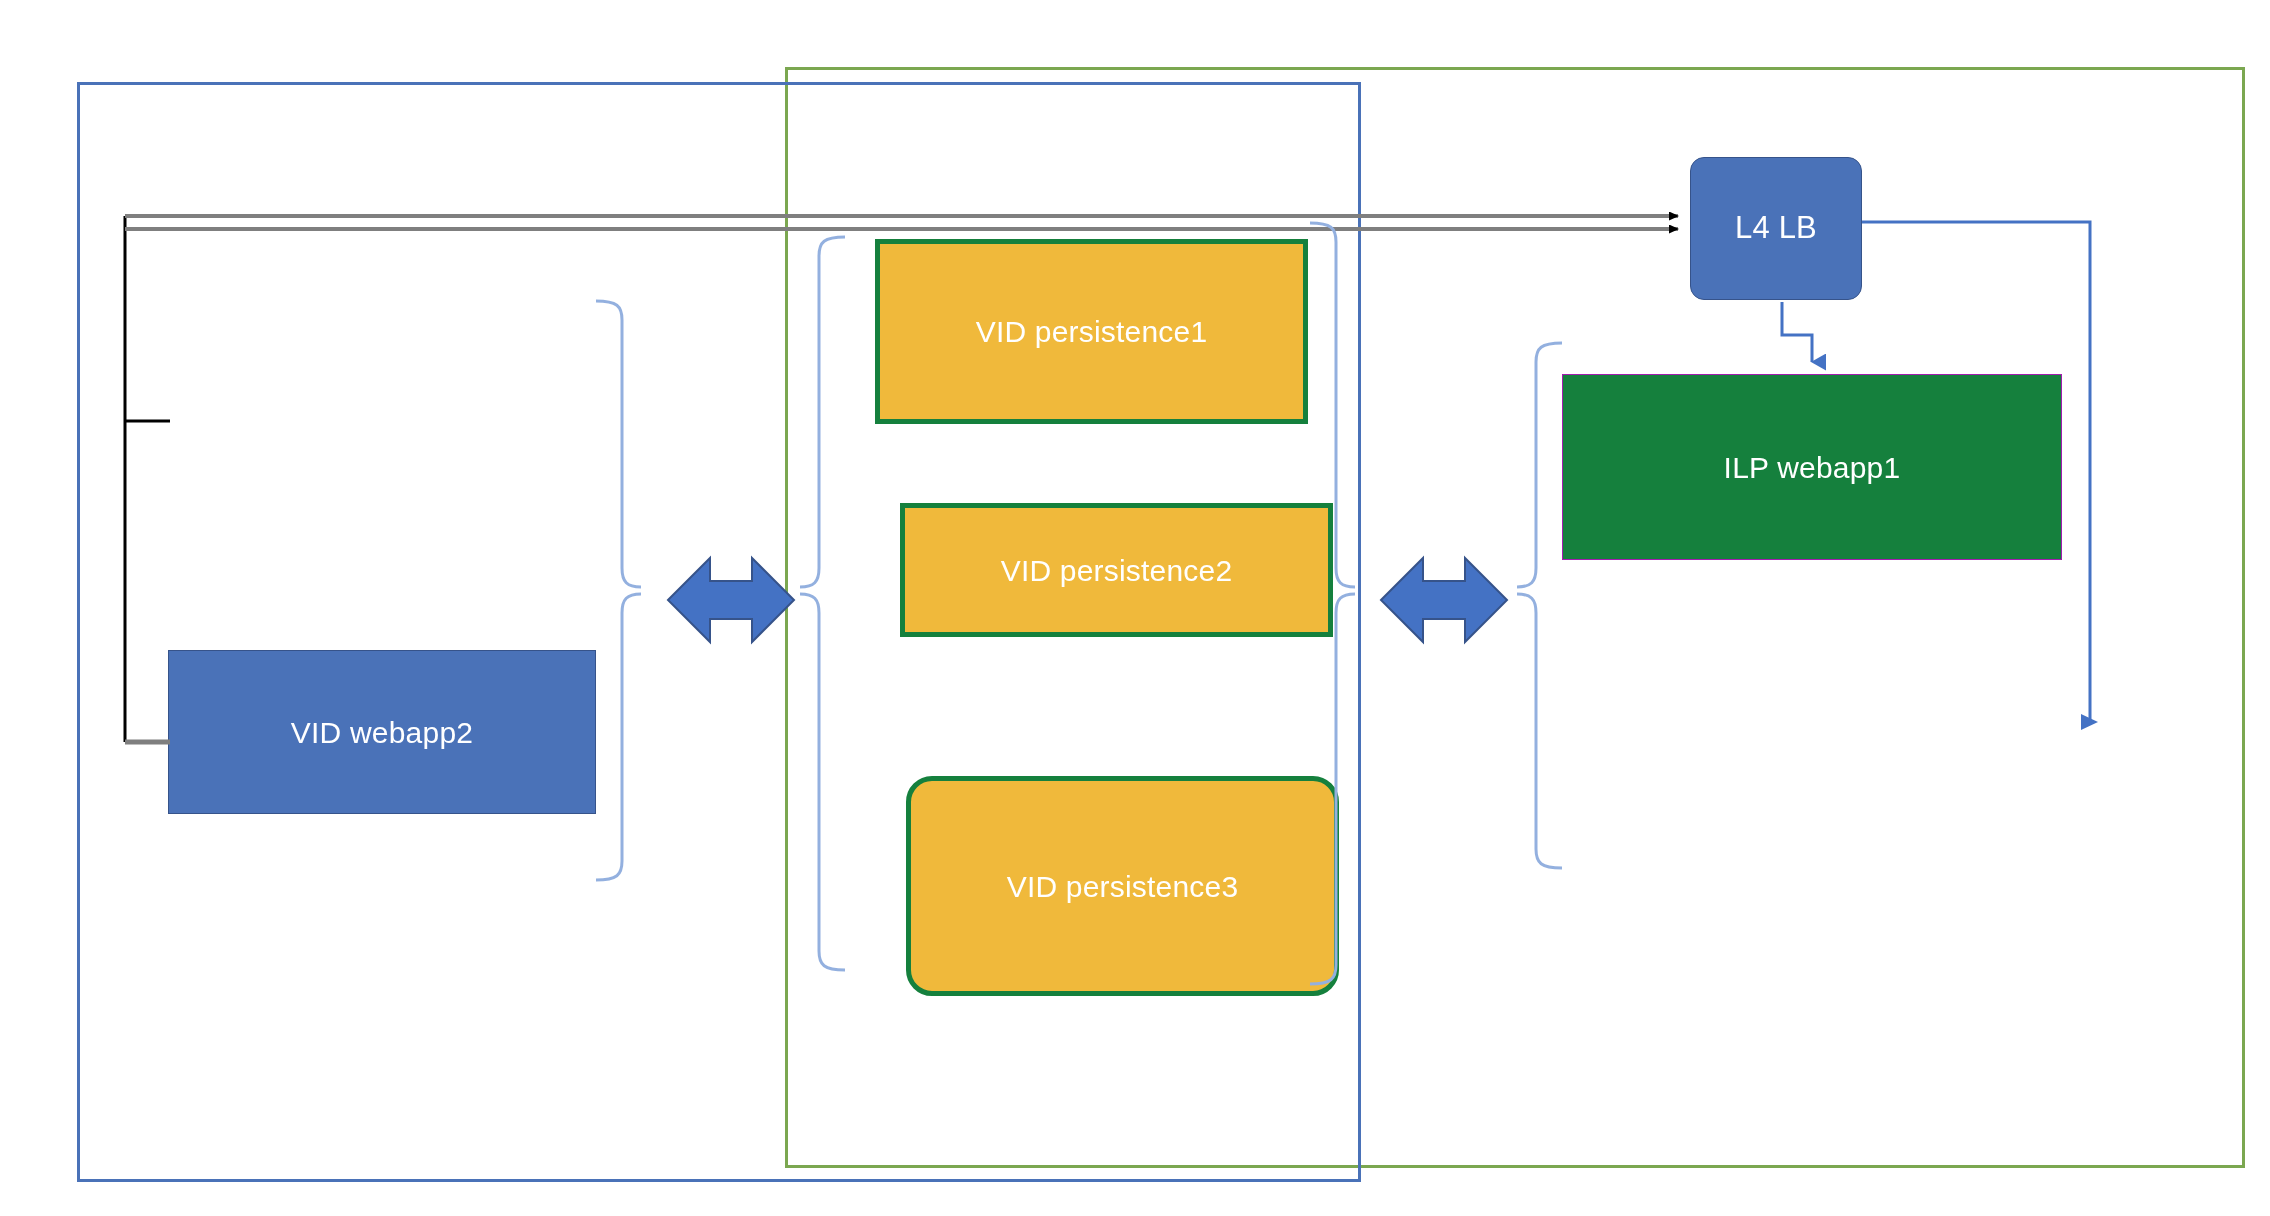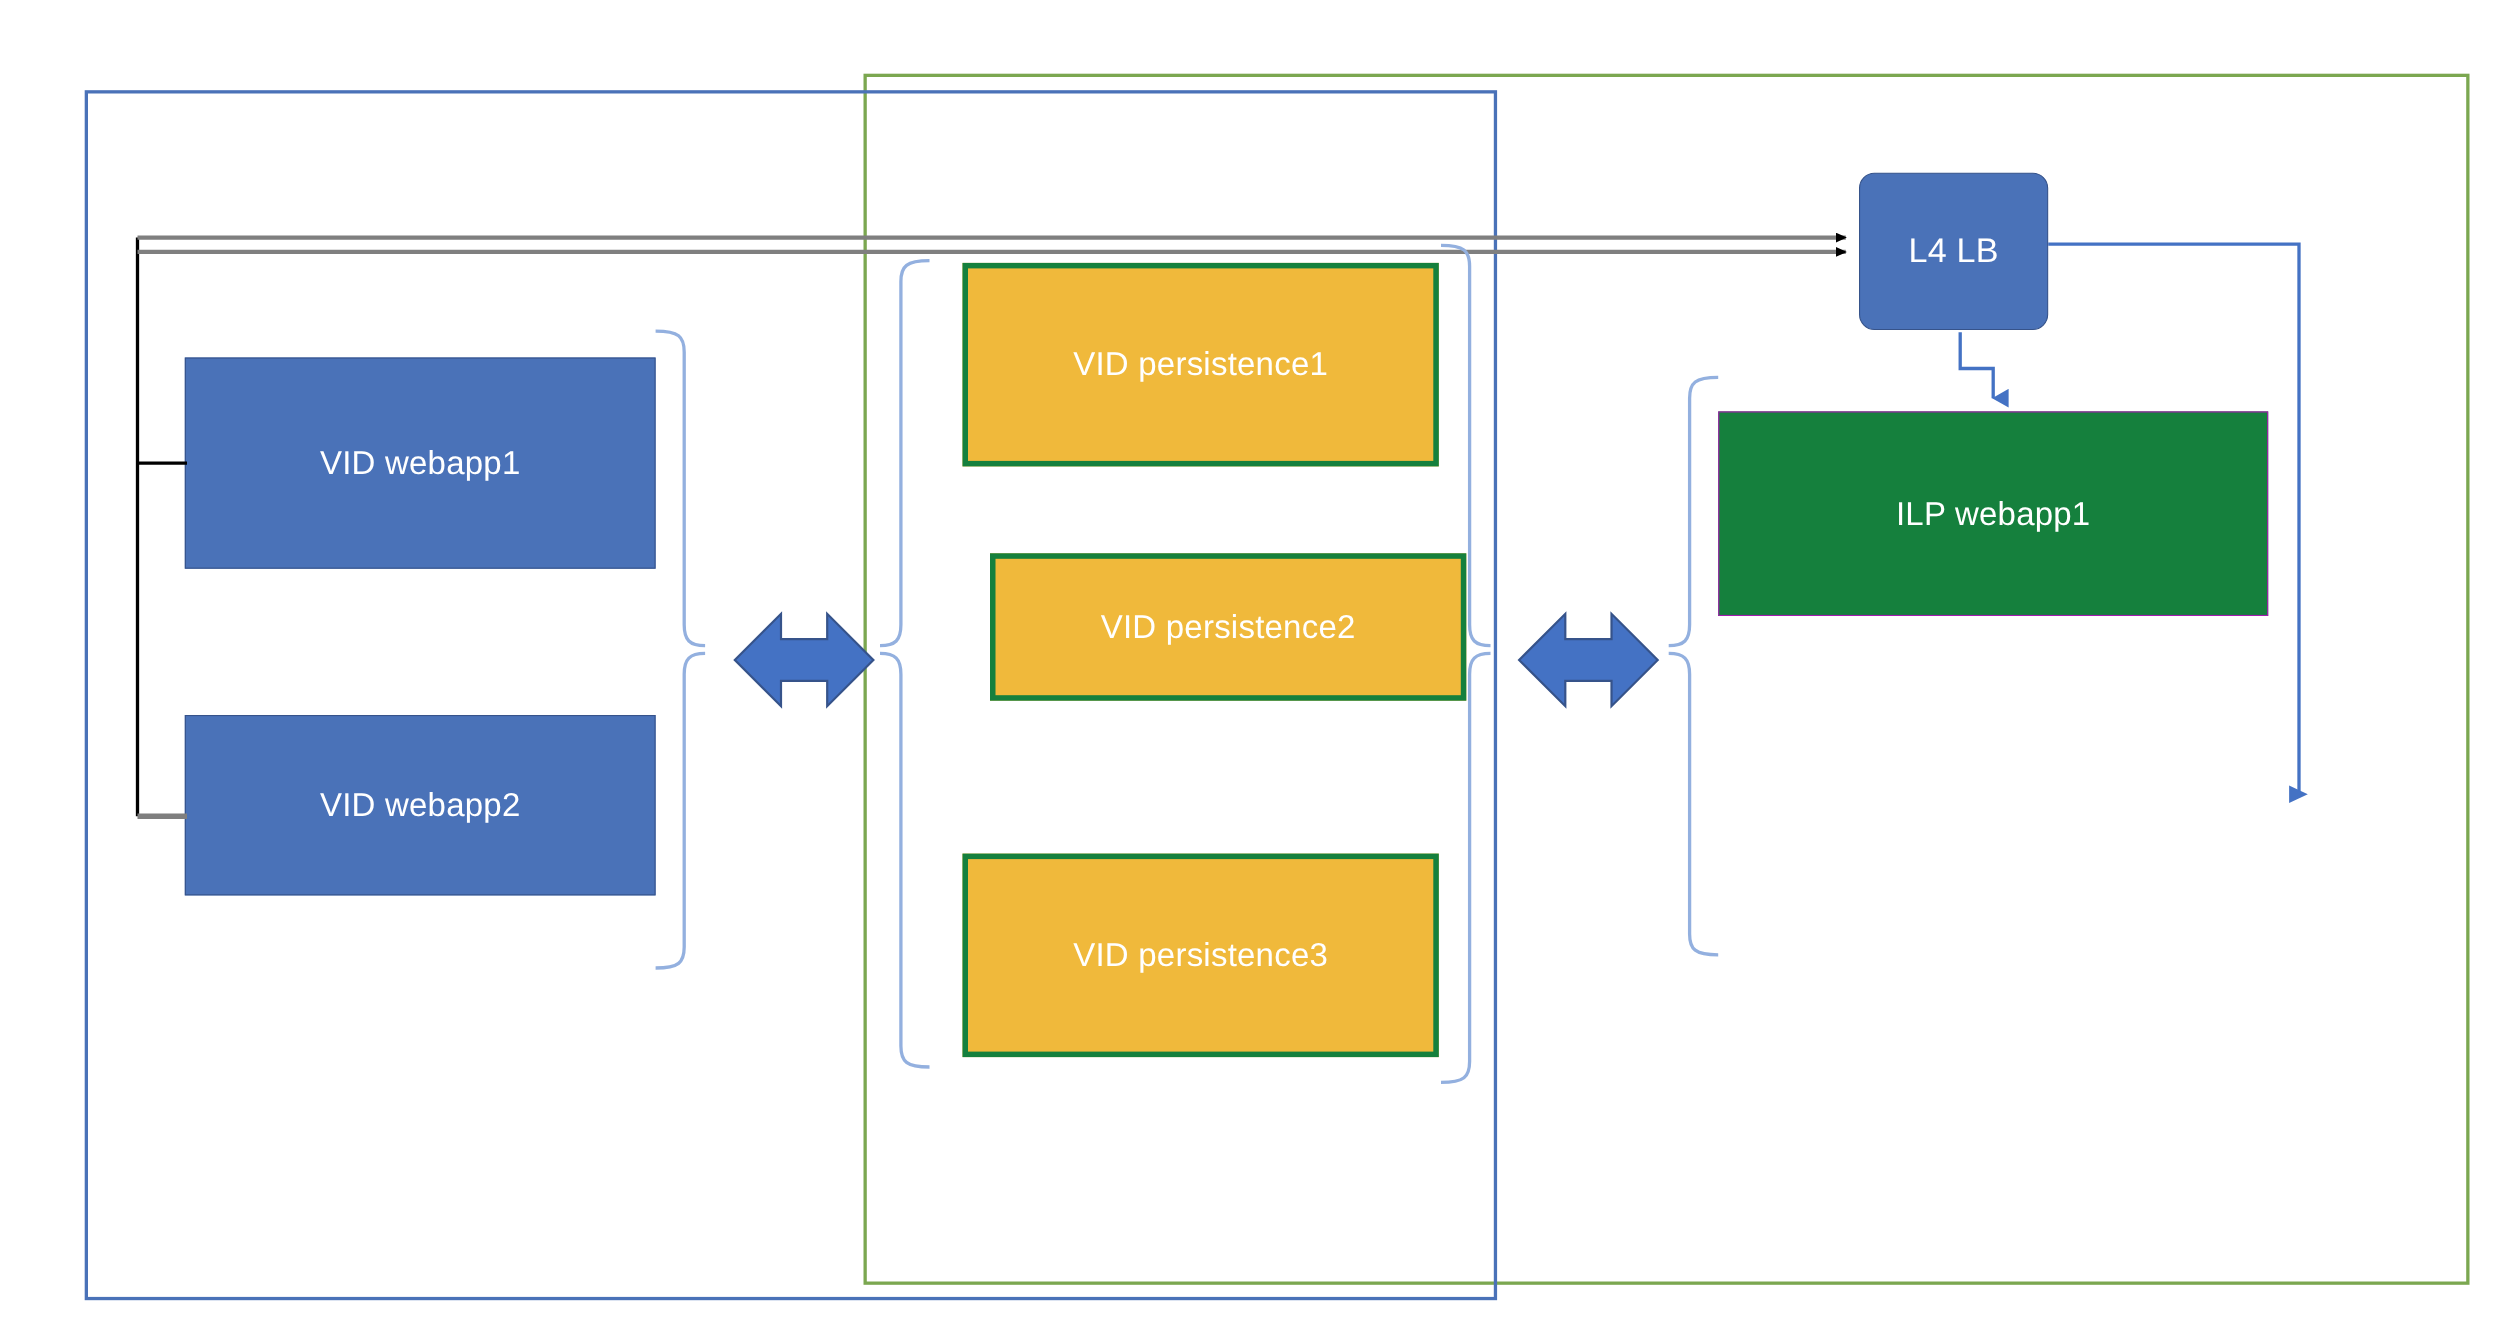--- a/index.html
+++ b/index.html
@@ -61,34 +61,31 @@
 </style>
 </head>
 <body>
 
 <div id="canvas">
 
   <div class="zone" style="left:785px; top:67px; width:1460px; height:1101px; border:3px solid #7BA750;"></div>
 
   <div class="zone" style="left:77px; top:82px; width:1284px; height:1100px; border:3px solid #4A72B8;"></div>
 
-  <div class="node node-blue" style="left:168px; top:325px; width:428px; height:192px;">
-    <span>VID webapp1</span>
-  </div>
   <div class="node node-blue" style="left:168px; top:650px; width:428px; height:164px;">
     <span>VID webapp2</span>
   </div>
 
   <div class="node node-orange" style="left:875px; top:239px; width:433px; height:185px;">
     <span>VID persistence1</span>
   </div>
   <div class="node node-orange" style="left:900px; top:503px; width:433px; height:134px;">
     <span>VID persistence2</span>
   </div>
-  <div class="node node-orange" style="left:875px; top:776px; width:433px; height:185px;">
+  <div class="node node-orange" style="left:906px; top:776px; width:433px; height:220px;border-radius:26px;">
     <span>VID persistence3</span>
   </div>
 
   <div class="node node-green" style="left:1562px; top:374px; width:500px; height:186px;">
     <span>ILP webapp1</span>
   </div>
 
   <div class="node node-lb" style="left:1690px; top:157px; width:172px; height:143px; font-size:31px;">
     <span>L4 LB</span>
   </div>

